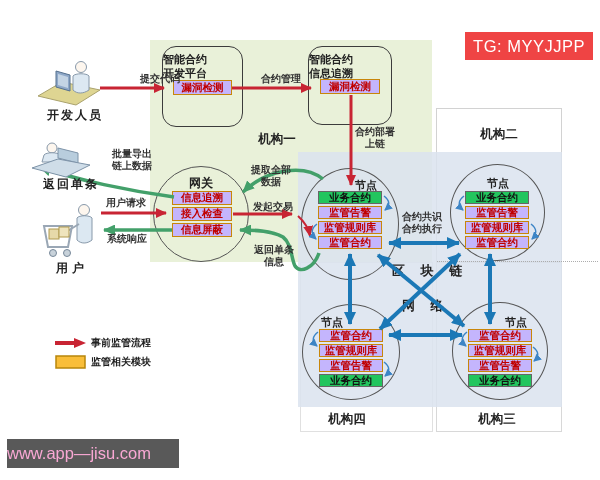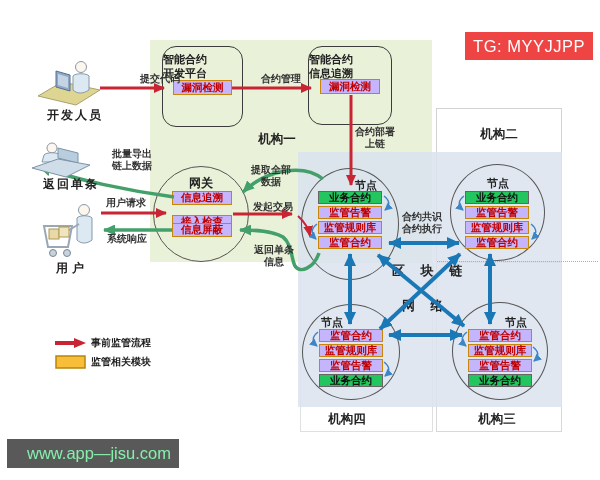--- a/index.html
+++ b/index.html
@@ -23,22 +23,22 @@
   
   .lbl{font-weight:bold;color:#333;font-size:10px;line-height:1.18;text-align:center;}
   .title2{font-weight:bold;color:#222;font-size:11px;line-height:1.25;text-align:left;padding-top:6px;}
   .region-label{font-weight:bold;color:#222;font-size:12.5px;text-align:center;}
   .node-title{font-weight:bold;color:#222;font-size:11px;text-align:center;}
   .chain-label{font-weight:bold;color:#222;font-size:13px;text-align:center;white-space:nowrap;}
   .actor-label{font-weight:bold;color:#222;font-size:12px;text-align:center;}
   
   .tg-badge{left:465px;top:7px;width:128px;height:28px;background:#ef4444;color:#fff;
             font-size:16.5px;display:flex;align-items:center;justify-content:center;letter-spacing:.5px;margin-top:25px;}
-  .site-bar{left:7px;top:439px;width:172px;height:29px;background:#595959;color:#86efac;
-            font-size:16.5px;display:flex;align-items:center;padding-left:20px;}
+  .site-bar{left:7px;top:439px;width:172px;height:29px;background:#595959;color:#f9a8d4;
+            font-size:16.5px;display:flex;align-items:center;padding-left:0;}
   
   .legend{left:55px;top:334px;width:170px;}
   .legend-row{display:flex;align-items:center;height:18px;margin-bottom:1px;}
   .legend-glyph{width:36px;display:flex;align-items:center;}
   .legend-label{font-size:10px;font-weight:bold;color:#222;}
   svg{display:block;}
   #arrows{pointer-events:none;}
 </style>
 </head>
 <body>
@@ -67,21 +67,21 @@
 
   <div class="abs rbox" style="left:308px;top:46px;width:84px;height:79px;">
     <div class="title2"><span>智能合约</span><br>
     <span>信息追溯</span></div>
   </div>
   <div class="abs module" style="left:320px;top:79px;width:60px;height:15px;">漏洞检测</div>
 
   <div class="abs circle" style="left:153px;top:166px;width:96px;height:96px;"></div>
   <div class="abs node-title" style="left:183px;top:175px;width:36px;font-size:12px;">网关</div>
   <div class="abs module" style="left:172px;top:191px;width:60px;height:14px;">信息追溯</div>
-  <div class="abs module" style="left:172px;top:207px;width:60px;height:14px;margin-top:8px;">接入检查</div>
+  <div class="abs module" style="left:172px;top:207px;width:60px;height:14px;">接入检查</div>
   <div class="abs module" style="left:172px;top:223px;width:60px;height:14px;">信息屏蔽</div>
 
   <div class="abs circle" style="left:301px;top:168px;width:98px;height:112px;"></div>
   <div class="abs node-title" style="left:352px;top:178px;width:28px;">节点</div>
   <div class="abs module plain" style="left:318px;top:191px;width:64px;height:13px;">业务合约</div>
   <div class="abs module" style="left:318px;top:206px;width:64px;height:13px;">监管告警</div>
   <div class="abs module" style="left:318px;top:221px;width:64px;height:13px;">监管规则库</div>
   <div class="abs module" style="left:318px;top:236px;width:64px;height:13px;">监管合约</div>
 
   <div class="abs circle" style="left:450px;top:164px;width:95px;height:97px;"></div>

